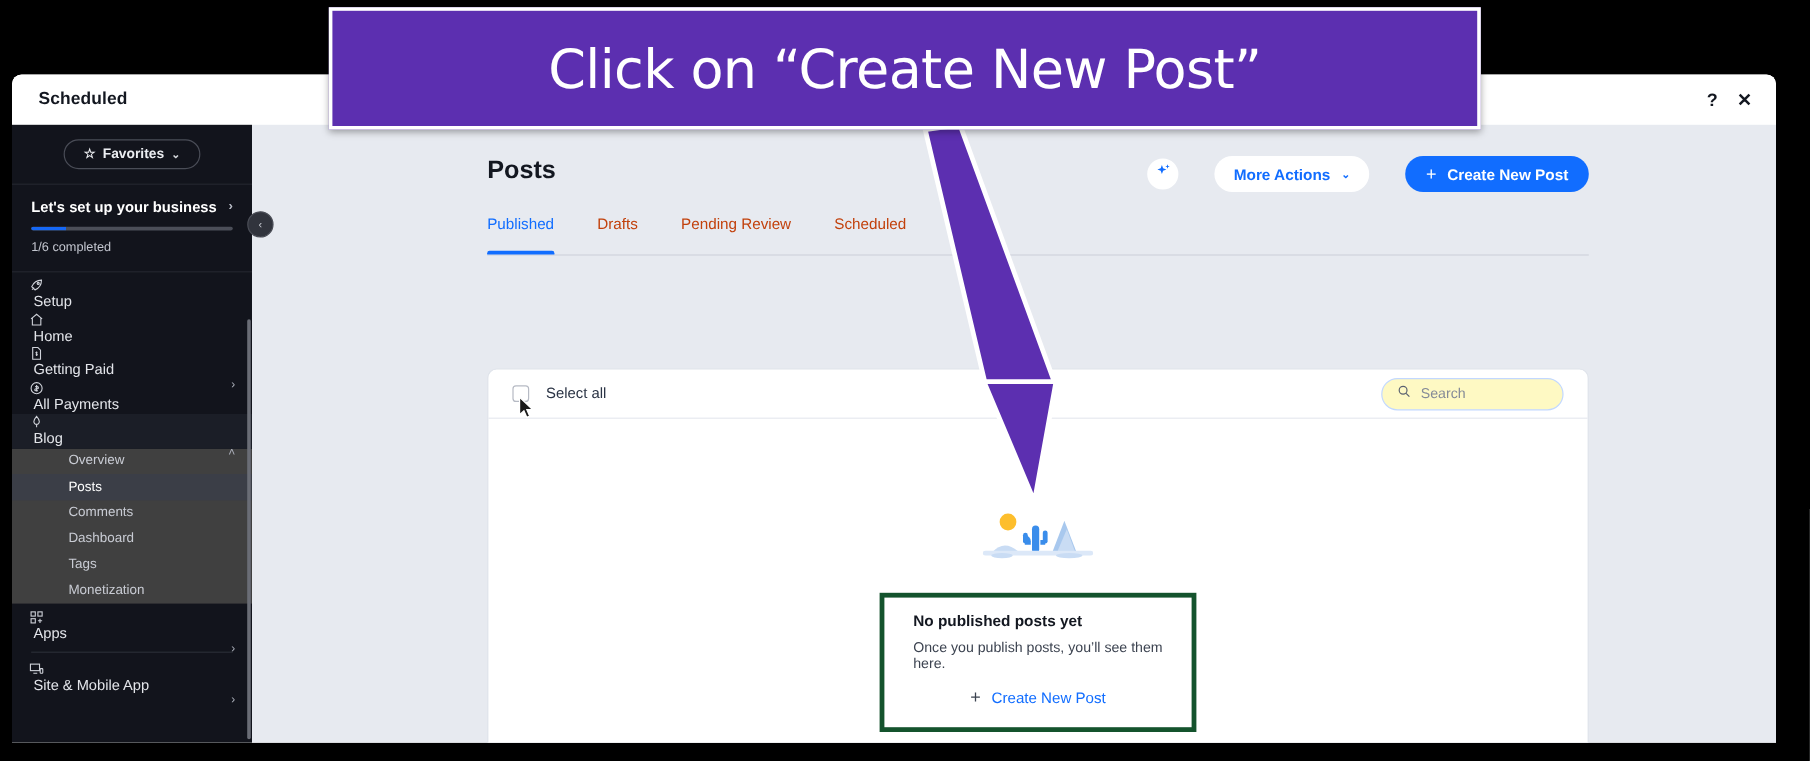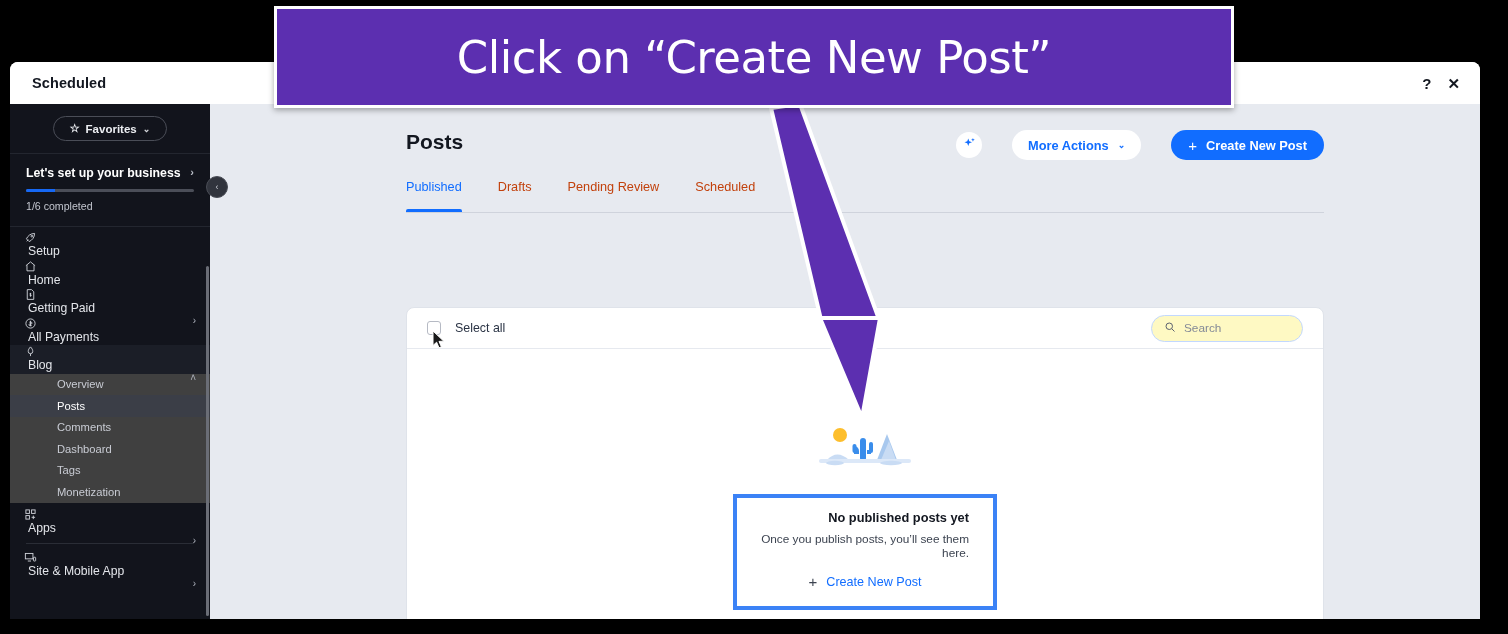--- a/index.html
+++ b/index.html
@@ -192,24 +192,24 @@
   .search-box .ph { font-size: 11.8px; color: #848a97; }
 
   
   #empty {
     position: absolute; left: 0; right: 0; top: 100px;
     display: flex; flex-direction: column; align-items: center;
   }
   #illustration { width: 92px; height: 70px; }
   #empty-box {
     margin-top: 16px;
-    border: 4px solid #3b82f6;
+    border: 4px solid #14532d;
     background: #ffffff;
     padding: 12px 24px 16px 24px;
-    text-align: right;
+    text-align: left;
     width: 264px;
   }
   #empty-title { font-size: 12.8px; font-weight: 700; color: #131720; }
   #empty-sub { margin-top: 7px; font-size: 11.8px; color: #3c4350; }
   #empty-link {
     margin-top: 13px; font-size: 12.6px; color: #116dff;
     display: flex; align-items: center; justify-content: center; gap: 9px;
     cursor: pointer;
   }
   #empty-link .plus { font-size: 15px; color: #3c4350; }

